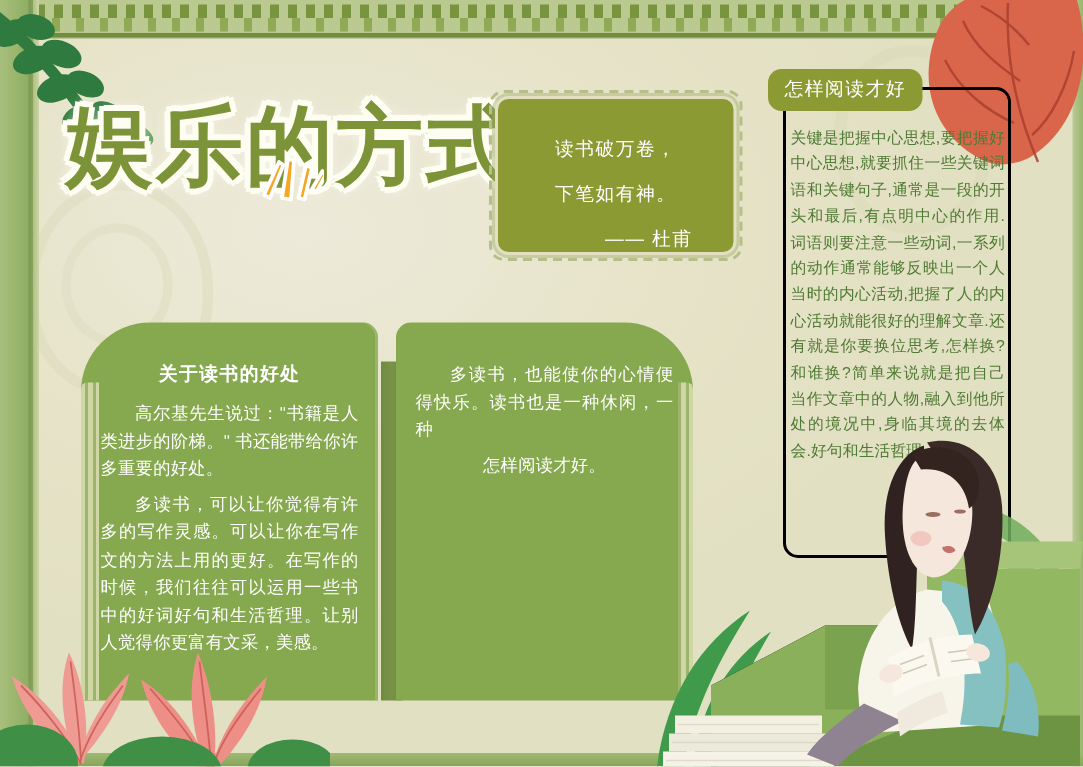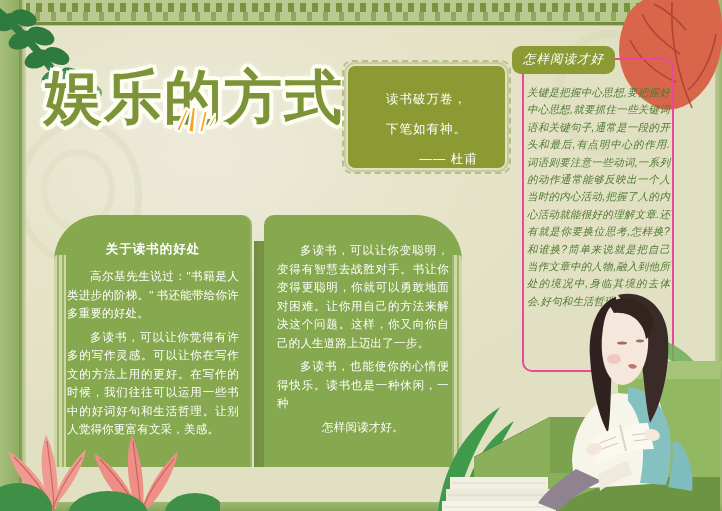--- a/index.html
+++ b/index.html
@@ -151,21 +151,21 @@
   }
   .sparkle {
     position: absolute;
     left: 126px; top: 44px;
     width: 46px; height: 34px;
   }
 
   
   .quote-card {
     position: absolute;
-    left: 348px; top: 66px;
+    left: 332px; top: 66px;
     width: 157px; height: 102px;
     background: #8c9a33;
     border-radius: 7px;
     box-shadow: 0 0 0 2px #e3e0c2, 0 0 0 4px rgba(160,172,110,.45);
   }
   .quote-card::before {
     content:"";
     position:absolute;
     left:-6px; top:-6px; right:-6px; bottom:-6px;
     border: 2px dashed #b6bf86;
@@ -249,24 +249,23 @@
     text-indent: 0;
   }
   .page.right .page-inner { padding-top: 26px; }
 
   
   .article {
     position: absolute;
     right: 48px; top: 58px;
     width: 148px;
     height: 310px;
-    border: 2px solid #ec4899;
+    border: 2px solid #000000;
     border-radius: 10px;
     background: transparent;
-    font-style: italic;
   }
   .article-title {
     position: absolute;
     left: -12px; top: -14px;
     background: #8c9a33;
     color: #ffffff;
     font-size: 12.5px;
     letter-spacing: 1px;
     padding: 5px 11px 6px 11px;
     border-radius: 9px;
@@ -362,21 +361,20 @@
         <p class="page-para">高尔基先生说过："书籍是人类进步的阶梯。" 书还能带给你许多重要的好处。</p>
         <p class="page-para">多读书，可以让你觉得有许多的写作灵感。可以让你在写作文的方法上用的更好。在写作的时候，我们往往可以运用一些书中的好词好句和生活哲理。让别人觉得你更富有文采，美感。</p>
       </div>
     </div>
 
     <div class="gutter"></div>
 
     <div class="page right">
       <div class="spine-right"></div>
       <div class="page-inner">
-        <p class="page-para">多读书，可以让你变聪明，变得有智慧去战胜对手。书让你变得更聪明，你就可以勇敢地面对困难。让你用自己的方法来解决这个问题。这样，你又向你自己的人生道路上迈出了一步。</p>
         <p class="page-para">多读书，也能使你的心情便得快乐。读书也是一种休闲，一种</p>
         <p class="page-para center">怎样阅读才好。</p>
       </div>
     </div>
   </div>
 
   <div class="article">
     <div class="article-title">怎样阅读才好</div>
     <div class="article-body">关键是把握中心思想,要把握好中心思想,就要抓住一些关键词语和关键句子,通常是一段的开头和最后,有点明中心的作用.词语则要注意一些动词,一系列的动作通常能够反映出一个人当时的内心活动,把握了人的内心活动就能很好的理解文章.还有就是你要换位思考,怎样换?和谁换?简单来说就是把自己当作文章中的人物,融入到他所处的境况中,身临其境的去体会.好句和生活哲理。</div>
   </div>

